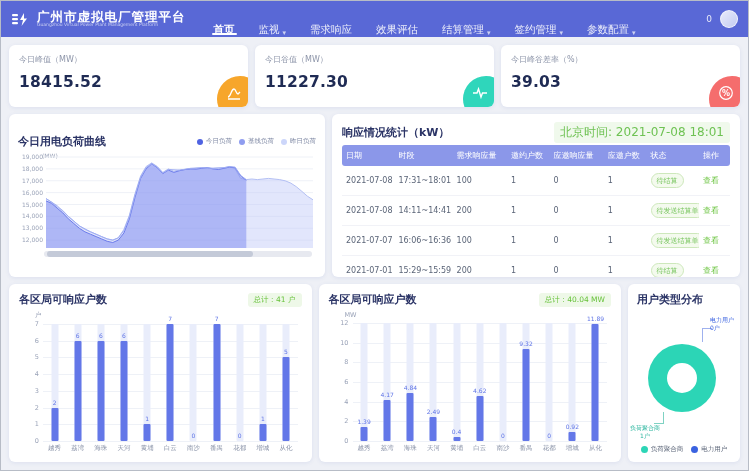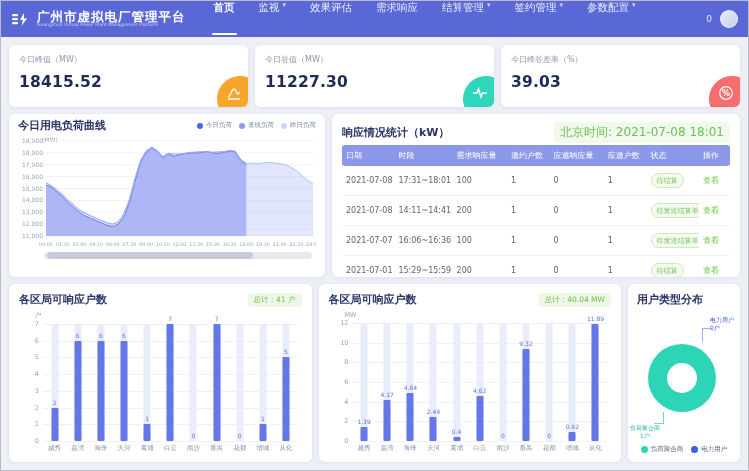--- a/index.html
+++ b/index.html
@@ -7,21 +7,21 @@
   .screen { width: 749px; height: 471px; border: 1px solid #b7bcc6; background: #eef0f6; overflow: hidden; display:flex; flex-direction:column; }
 
   
   header { height: 36px; background: #5968d6; display: flex; align-items: center; padding: 0 10px; flex: none; }
   .logo { display:flex; align-items:center; gap:9px; margin-right: 18px; }
   .logo svg { display:block; }
   .logo-txt { display:flex; flex-direction:column; line-height:1.1; }
   .logo-title { color:#fff; font-size: 12.5px; font-weight: bold; letter-spacing: 1px; white-space: nowrap; }
   .logo-sub { color: rgba(255,255,255,.65); font-size: 4.5px; white-space: nowrap; }
   nav { display:flex; align-items:center; gap: 4px; height: 100%; }
-  .nav-item { color: rgba(255,255,255,.88); font-size: 10.5px; padding: 0 10px; height: 36px; display:flex; align-items:flex-start; position: relative; cursor: pointer; white-space: nowrap; }
+  .nav-item { color: rgba(255,255,255,.88); font-size: 10.5px; padding: 0 10px; height: 36px; display:flex; align-items:flex-end; position: relative; cursor: pointer; white-space: nowrap; }
   .nav-item .caret { font-size: 7px; margin-left: 3px; opacity:.8; }
   .nav-item.active { color:#fff; font-weight: bold; }
   .nav-item.active::after { content:""; position:absolute; left: 8px; right: 8px; bottom: 2px; height: 2px; background:#fff; border-radius:1px; }
   .hdr-right { margin-left:auto; display:flex; align-items:center; gap: 8px; }
   .notif { color: rgba(255,255,255,.85); font-size: 9px; }
   .avatar { width: 18px; height: 18px; border-radius: 50%; background: linear-gradient(135deg,#e8ebfa,#c3cbf2); border:1px solid rgba(255,255,255,.7); }
 
   
   .content { flex:1; padding: 8px; display:flex; flex-direction:column; gap: 7px; overflow:hidden; }
   .card { background:#fff; border-radius: 6px; box-shadow: 0 1px 4px rgba(70,90,180,.10); }
@@ -33,21 +33,21 @@
   .kpi-value { font-size: 15.5px; font-weight: bold; color:#1f2b54; letter-spacing:.2px; }
   .kpi-card.hl { background: linear-gradient(105deg,#5f72ef 0%, #8a7cf4 100%); }
   .kpi-card.hl .kpi-title { color: rgba(255,255,255,.92); }
   .kpi-card.hl .kpi-value { color:#fff; }
   .kpi-gauge { position:absolute; right: 10px; bottom: 10px; width: 24px; height: 24px; border:1.5px solid #fff; border-radius:50%; display:flex; align-items:center; justify-content:center; }
   .kpi-corner { position:absolute; right: -15px; bottom: -15px; width: 46px; height: 46px; border-radius: 50%; }
   .kpi-corner svg { position:absolute; left: 9px; top: 9px; }
 
   
   .mid-row { display:flex; gap: 7px; height: 163px; flex:none; }
-  .chart-card { width: 316px; flex:none; padding: 4px 9px; display:flex; flex-direction:column; }
+  .chart-card { width: 316px; flex:none; padding: 20px 9px; display:flex; flex-direction:column; }
   .card-head { display:flex; align-items:center; justify-content:space-between; margin-bottom: 2px; }
   .card-title { font-size: 11px; font-weight: bold; color: #2b3466; white-space:nowrap; }
   .legend { display:flex; gap: 7px; align-items:center; }
   .legend-item { display:flex; align-items:center; gap: 3px; font-size: 6.5px; color:#7c86a2; cursor:pointer; }
   .legend-dot { width: 6px; height: 6px; border-radius:50%; }
   .dz { margin: 3px 4px 0 26px; height: 7px; background:#e7e9f0; border-radius: 4px; position: relative; cursor:pointer; }
   .dz-fill { position:absolute; left: 1%; width: 77%; top:0; bottom:0; background:#c4cad8; border-radius: 4px; }
 
   
   .table-card { flex:1; padding: 8px 10px; display:flex; flex-direction:column; overflow:hidden; }
@@ -111,24 +111,24 @@
     </div>
     <nav id="nav">
         <div class="nav-item active">
           <span>首页</span>
         </div>
         <div class="nav-item">
           <span>监视</span>
           <span class="caret">▾</span>
         </div>
         <div class="nav-item">
+          <span>需求响应</span>
+        </div>
+        <div class="nav-item">
           <span>效果评估</span>
-        </div>
-        <div class="nav-item">
-          <span>需求响应</span>
         </div>
         <div class="nav-item">
           <span>结算管理</span>
           <span class="caret">▾</span>
         </div>
         <div class="nav-item">
           <span>签约管理</span>
           <span class="caret">▾</span>
         </div>
         <div class="nav-item">

